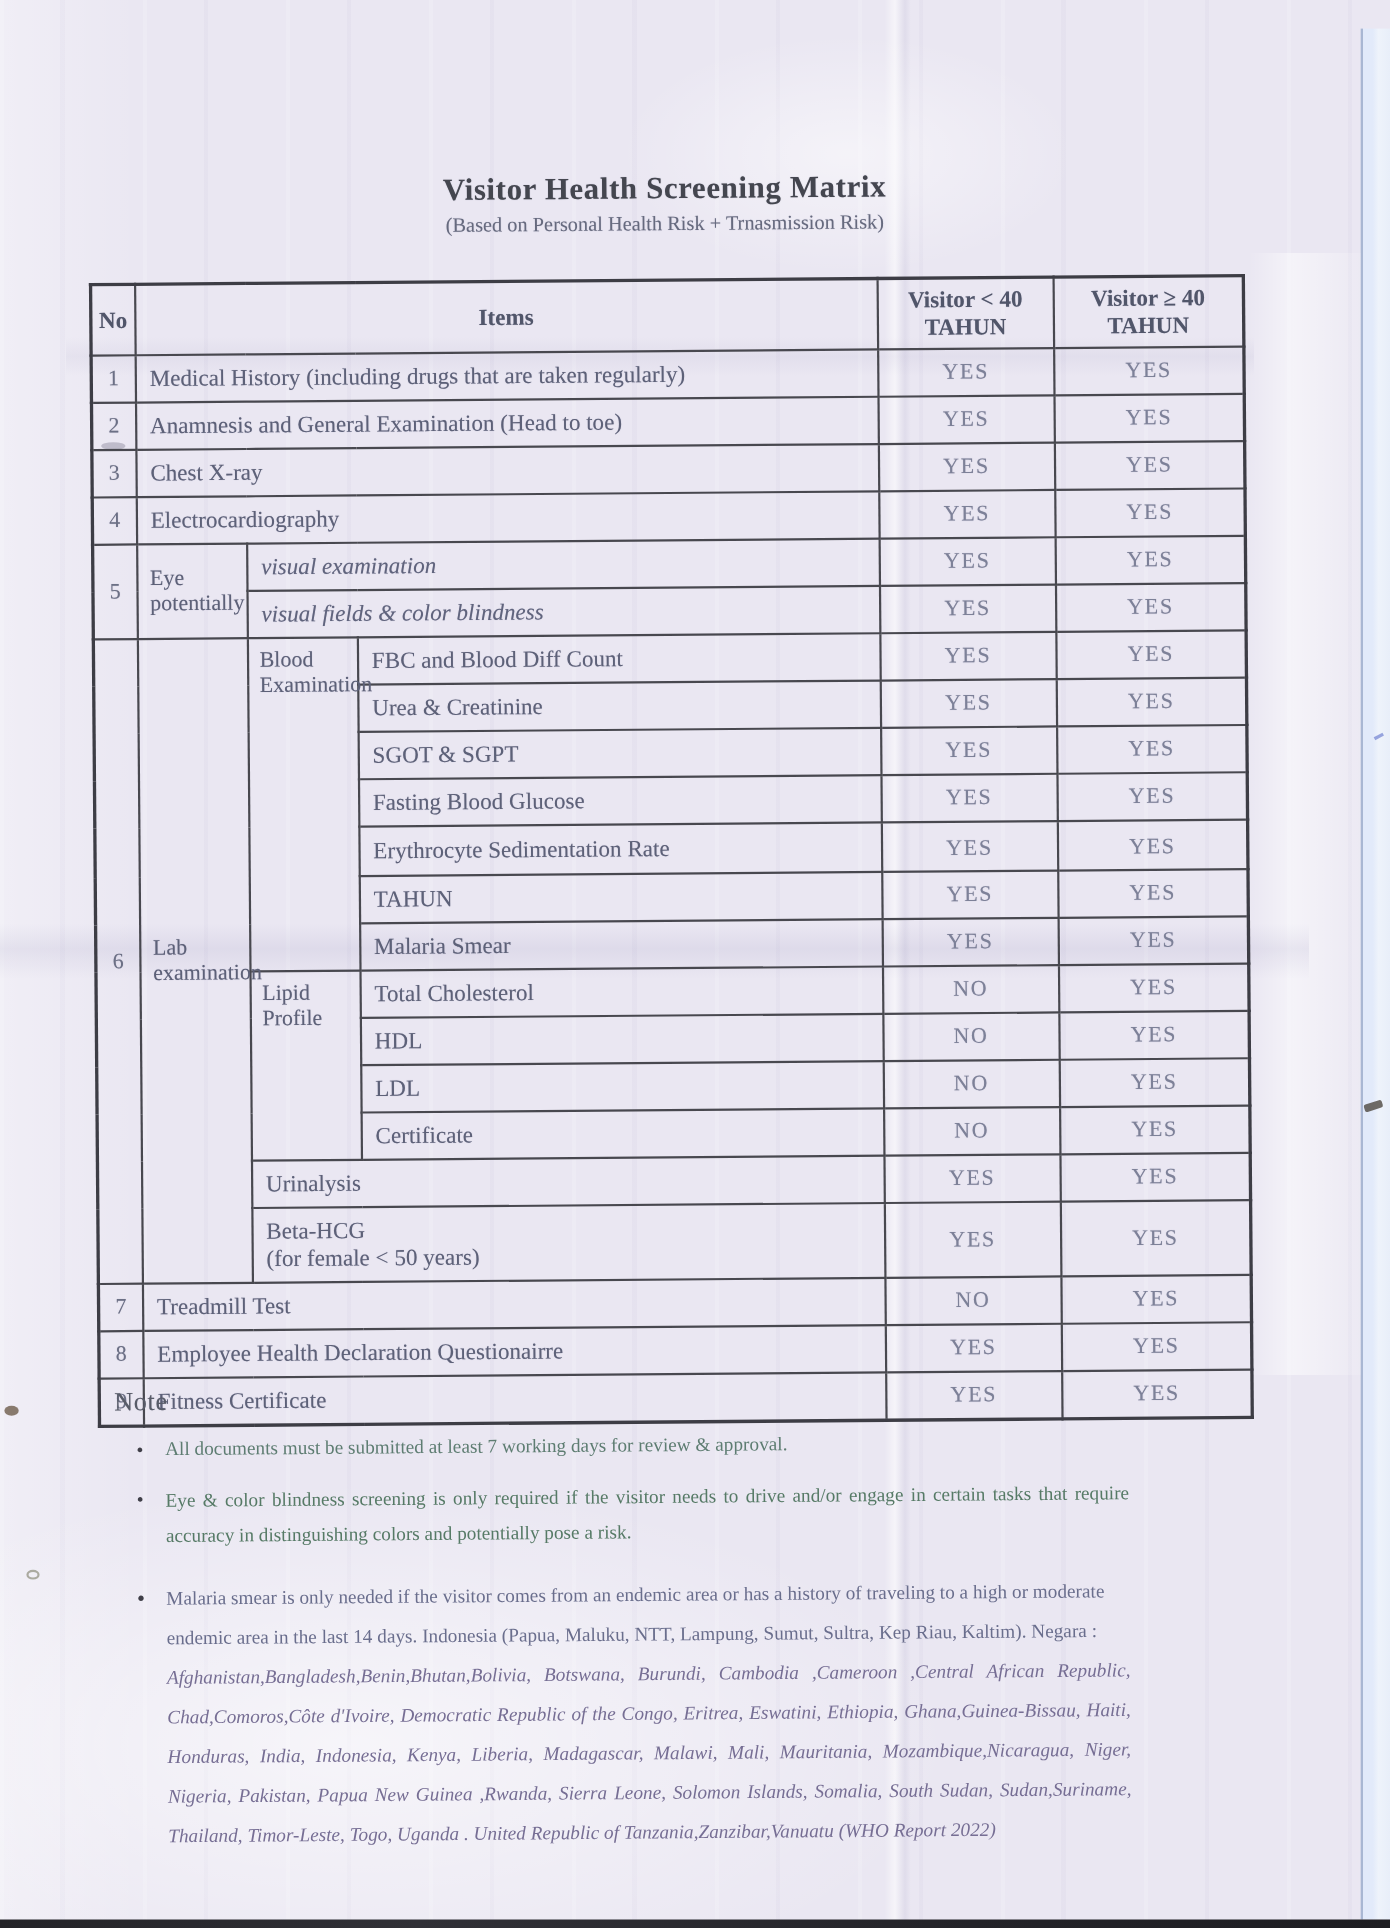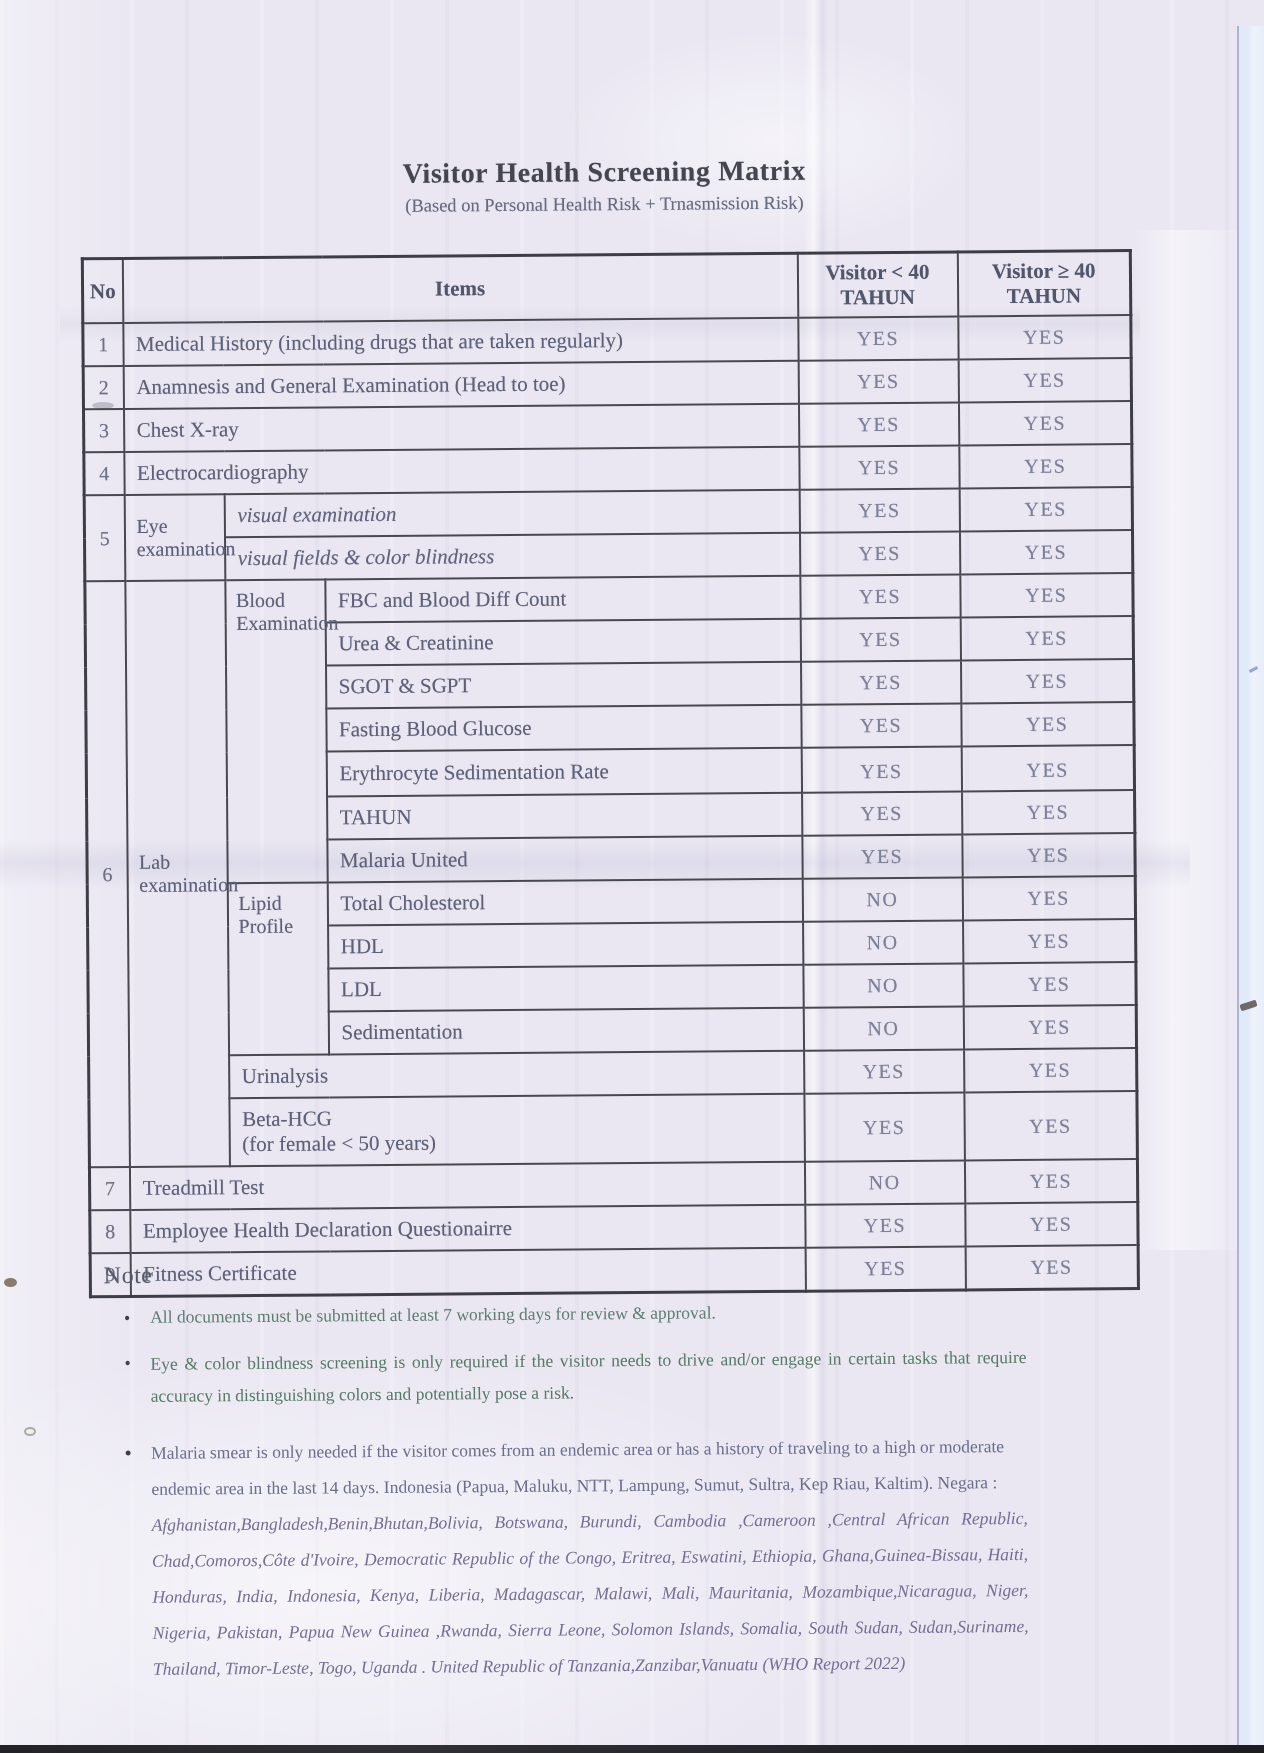--- a/index.html
+++ b/index.html
@@ -153,21 +153,21 @@
       </tr>
       <tr class="rh">
         <td class="no-cell">4</td>
         <td class="item-cell" colspan="3">Electrocardiography</td>
         <td class="val-cell">YES</td>
         <td class="val-cell">YES</td>
       </tr>
 
       <tr class="rh-s">
         <td class="no-cell" rowspan="2">5</td>
-        <td class="label-cell" rowspan="2">Eye examination</td>
+        <td class="label-cell" rowspan="2">Eye potentially</td>
         <td class="item-cell italic-cell" colspan="2">visual examination</td>
         <td class="val-cell">YES</td>
         <td class="val-cell">YES</td>
       </tr>
       <tr class="rh-s">
         <td class="item-cell italic-cell" colspan="2">visual fields &amp; color blindness</td>
         <td class="val-cell">YES</td>
         <td class="val-cell">YES</td>
       </tr>
 
@@ -198,42 +198,42 @@
         <td class="item-cell leaf-cell"><span class="wrapcap">Erythrocyte Sedimentation Rate</span></td>
         <td class="val-cell" style="vertical-align:top; padding-top:12px;">YES</td>
         <td class="val-cell" style="vertical-align:top; padding-top:12px;">YES</td>
       </tr>
       <tr class="rh">
         <td class="item-cell leaf-cell"><span class="wrapcap">TAHUN</span></td>
         <td class="val-cell">YES</td>
         <td class="val-cell">YES</td>
       </tr>
       <tr class="rh">
-        <td class="item-cell leaf-cell"><span class="wrapcap">Malaria United</span></td>
+        <td class="item-cell leaf-cell"><span class="wrapcap">Malaria Smear</span></td>
         <td class="val-cell">YES</td>
         <td class="val-cell">YES</td>
       </tr>
       <tr class="rh">
         <td class="group-cell" rowspan="4">Lipid Profile</td>
         <td class="item-cell leaf-cell"><span class="wrapcap">Total Cholesterol</span></td>
         <td class="val-cell">NO</td>
         <td class="val-cell">YES</td>
       </tr>
       <tr class="rh">
         <td class="item-cell leaf-cell"><span class="wrapcap">HDL</span></td>
         <td class="val-cell">NO</td>
         <td class="val-cell">YES</td>
       </tr>
       <tr class="rh">
         <td class="item-cell leaf-cell"><span class="wrapcap">LDL</span></td>
         <td class="val-cell">NO</td>
         <td class="val-cell">YES</td>
       </tr>
       <tr class="rh">
-        <td class="item-cell leaf-cell"><span class="wrapcap">Sedimentation</span></td>
+        <td class="item-cell leaf-cell"><span class="wrapcap">Certificate</span></td>
         <td class="val-cell">NO</td>
         <td class="val-cell">YES</td>
       </tr>
       <tr class="rh">
         <td class="item-cell" colspan="2">Urinalysis</td>
         <td class="val-cell">YES</td>
         <td class="val-cell">YES</td>
       </tr>
       <tr>
         <td class="item-cell prewrap" colspan="2">Beta-HCG

